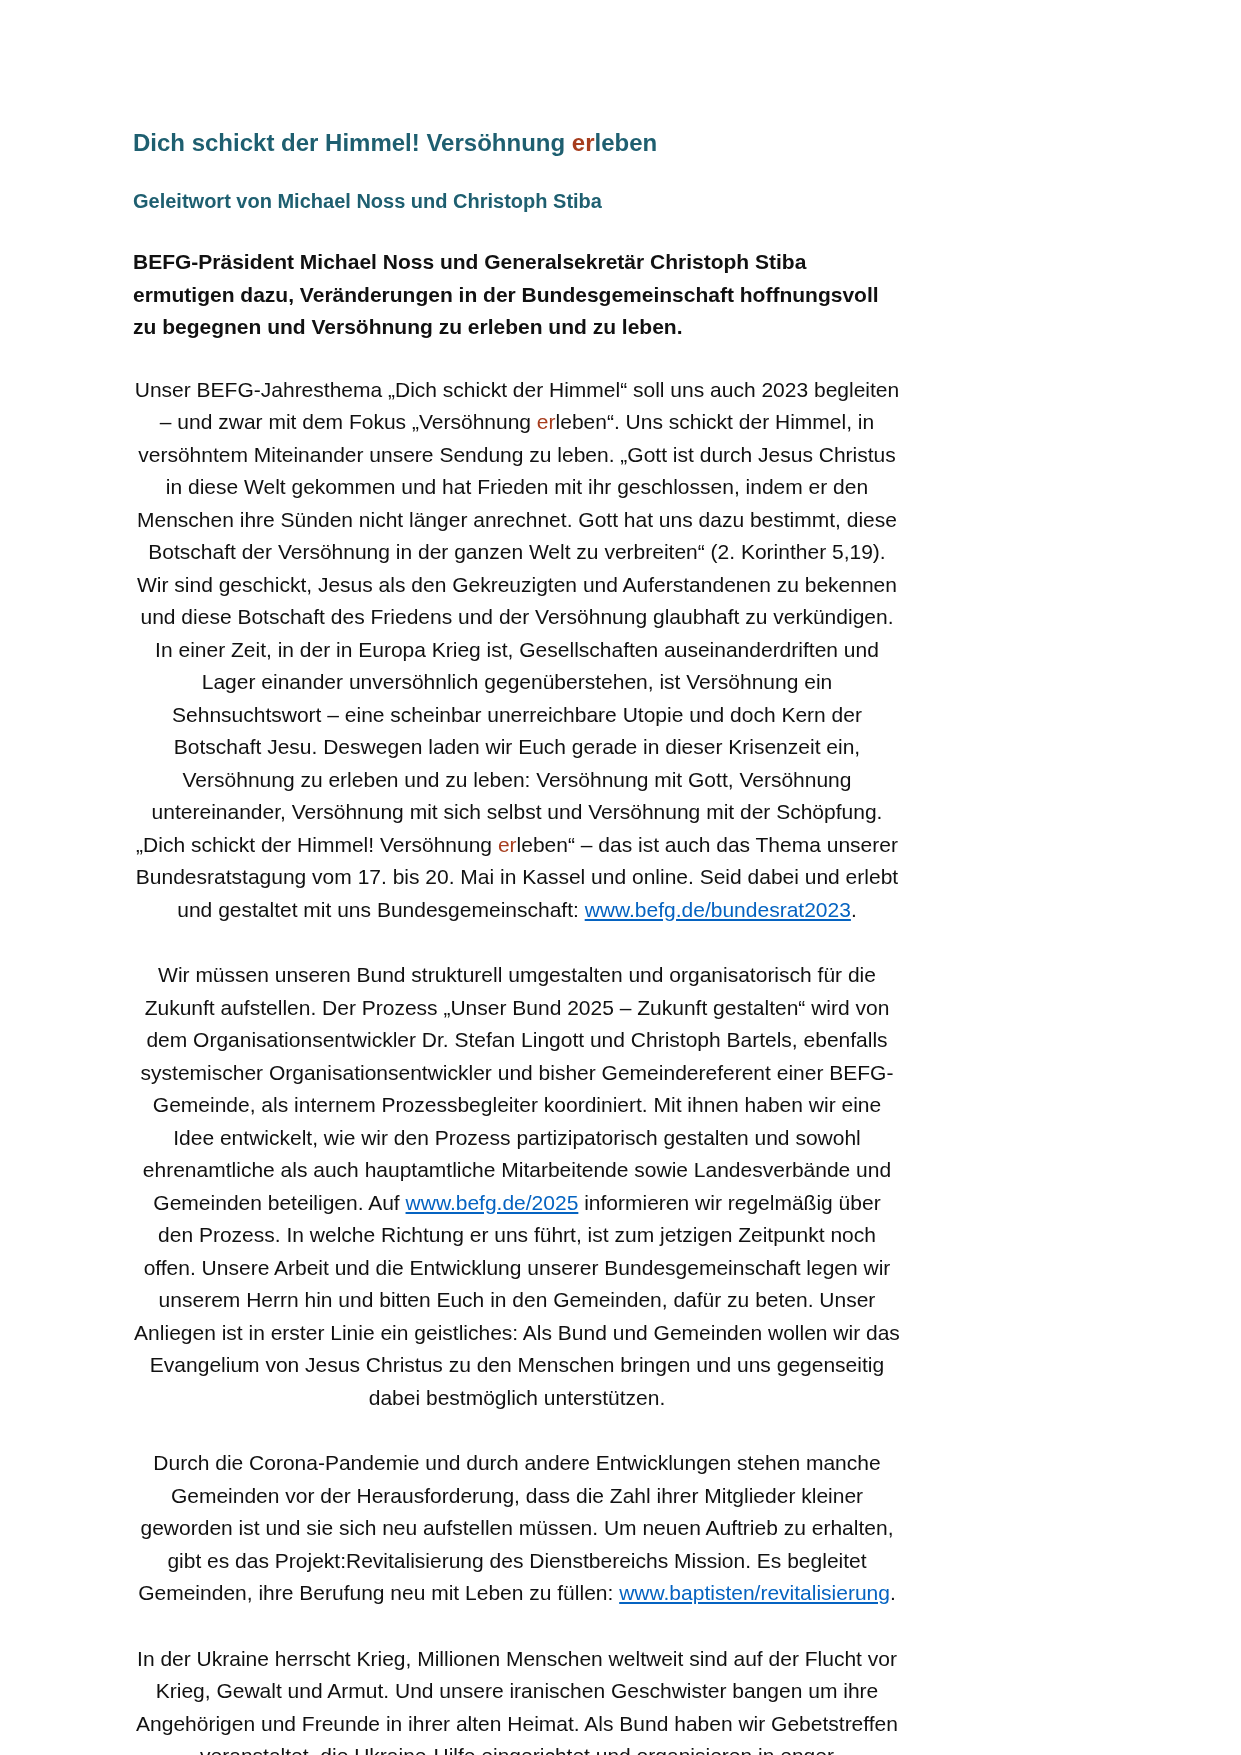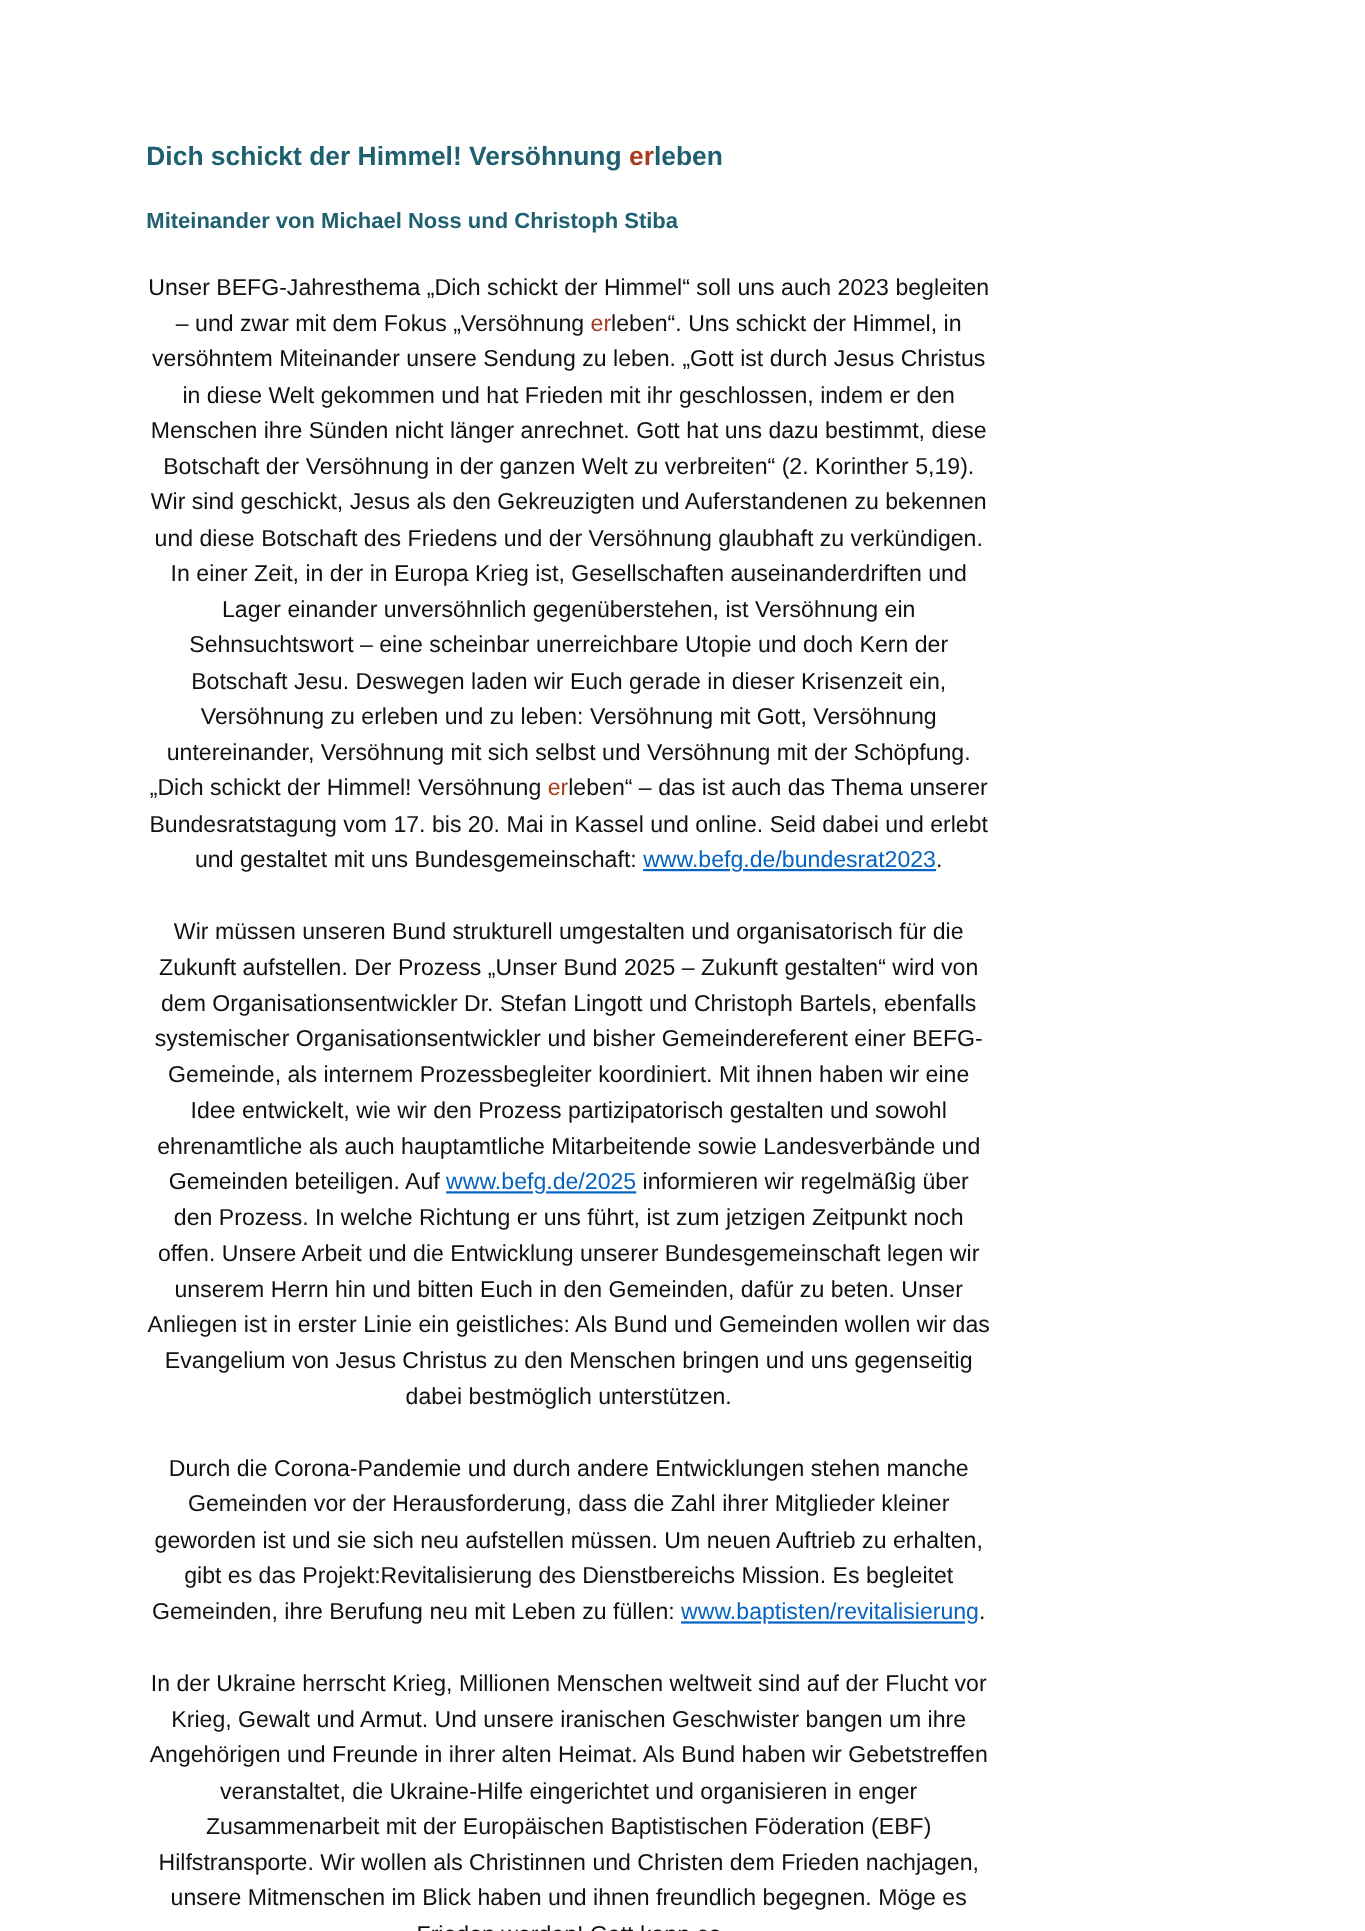--- a/index.html
+++ b/index.html
@@ -58,20 +58,21 @@
     color: var(--link-blue, #0563C1);
     text-decoration: underline;
     cursor: pointer;
   }
 </style>
 </head>
 <body>
 
 <div class="page">
   <h1 class="title"><span>Dich schickt der Himmel! Versöhnung </span><span class="accent">er</span><span>leben</span></h1>
-  <h2 class="subtitle">Miteinander von Michael Noss und Christoph Stiba</h2>
+  <h2 class="subtitle">Geleitwort von Michael Noss und Christoph Stiba</h2>
+  <p class="lead">BEFG-Präsident Michael Noss und Generalsekretär Christoph Stiba ermutigen dazu, Veränderungen in der Bundesgemeinschaft hoffnungsvoll zu begegnen und Versöhnung zu erleben und zu leben.</p>
   <div class="body">
       <p class="body-para"><span>Unser BEFG-Jahresthema „Dich schickt der Himmel“ soll uns auch 2023 begleiten – und zwar mit dem Fokus „Versöhnung </span><span class="accent">er</span><span>leben“. Uns schickt der Himmel, in versöhntem Miteinander unsere Sendung zu leben. „Gott ist durch Jesus Christus in diese Welt gekommen und hat Frieden mit ihr geschlossen, indem er den Menschen ihre Sünden nicht länger anrechnet. Gott hat uns dazu bestimmt, diese Botschaft der Versöhnung in der ganzen Welt zu verbreiten“ (2. Korinther 5,19). Wir sind geschickt, Jesus als den Gekreuzigten und Auferstandenen zu bekennen und diese Botschaft des Friedens und der Versöhnung glaubhaft zu verkündigen. In einer Zeit, in der in Europa Krieg ist, Gesellschaften auseinanderdriften und Lager einander unversöhnlich gegenüberstehen, ist Versöhnung ein Sehnsuchtswort – eine scheinbar unerreichbare Utopie und doch Kern der Botschaft Jesu. Deswegen laden wir Euch gerade in dieser Krisenzeit ein, Versöhnung zu erleben und zu leben: Versöhnung mit Gott, Versöhnung untereinander, Versöhnung mit sich selbst und Versöhnung mit der Schöpfung. „Dich schickt der Himmel! Versöhnung </span><span class="accent">er</span><span>leben“ –  das ist auch das Thema unserer Bundesratstagung vom 17. bis 20. Mai in Kassel und online. Seid dabei und erlebt und gestaltet mit uns Bundesgemeinschaft: </span><a class="link" href="#">www.befg.de/bundesrat2023</a><span>.</span></p>
       <p class="body-para"><span>Wir müssen unseren Bund strukturell umgestalten und organisatorisch für die Zukunft aufstellen. Der Prozess „Unser Bund 2025 – Zukunft gestalten“ wird von dem Organisationsentwickler Dr. Stefan Lingott und Christoph Bartels, ebenfalls systemischer Organisationsentwickler und bisher Gemeindereferent einer BEFG-Gemeinde, als internem Prozessbegleiter koordiniert. Mit ihnen haben wir eine Idee entwickelt, wie wir den Prozess partizipatorisch gestalten und sowohl ehrenamtliche als auch hauptamtliche Mitarbeitende sowie Landesverbände und Gemeinden beteiligen. Auf </span><a class="link" href="#">www.befg.de/2025</a><span> informieren wir regelmäßig über den Prozess. In welche Richtung er uns führt, ist zum jetzigen Zeitpunkt noch offen. Unsere Arbeit und die Entwicklung unserer Bundesgemeinschaft legen wir unserem Herrn hin und bitten Euch in den Gemeinden, dafür zu beten. Unser Anliegen ist in erster Linie ein geistliches: Als Bund und Gemeinden wollen wir das Evangelium von Jesus Christus zu den Menschen bringen und uns gegenseitig dabei bestmöglich unterstützen.</span></p>
       <p class="body-para"><span>Durch die Corona-Pandemie und durch andere Entwicklungen stehen manche Gemeinden vor der Herausforderung, dass die Zahl ihrer Mitglieder kleiner geworden ist und sie sich neu aufstellen müssen. Um neuen Auftrieb zu erhalten, gibt es das Projekt:Revitalisierung des Dienstbereichs Mission. Es begleitet Gemeinden, ihre Berufung neu mit Leben zu füllen: </span><a class="link" href="#">www.baptisten/revitalisierung</a><span>.</span></p>
       <p class="body-para"><span>In der Ukraine herrscht Krieg, Millionen Menschen weltweit sind auf der Flucht vor Krieg, Gewalt und Armut. Und unsere iranischen Geschwister bangen um ihre Angehörigen und Freunde in ihrer alten Heimat. Als Bund haben wir Gebetstreffen veranstaltet, die Ukraine-Hilfe eingerichtet und organisieren in enger Zusammenarbeit mit der Europäischen Baptistischen Föderation (EBF) Hilfstransporte. Wir wollen als Christinnen und Christen dem Frieden nachjagen, unsere Mitmenschen im Blick haben und ihnen freundlich begegnen. Möge es Frieden werden! Gott kann es</span></p>
     </div>
 </div>
 
 </body></html>

